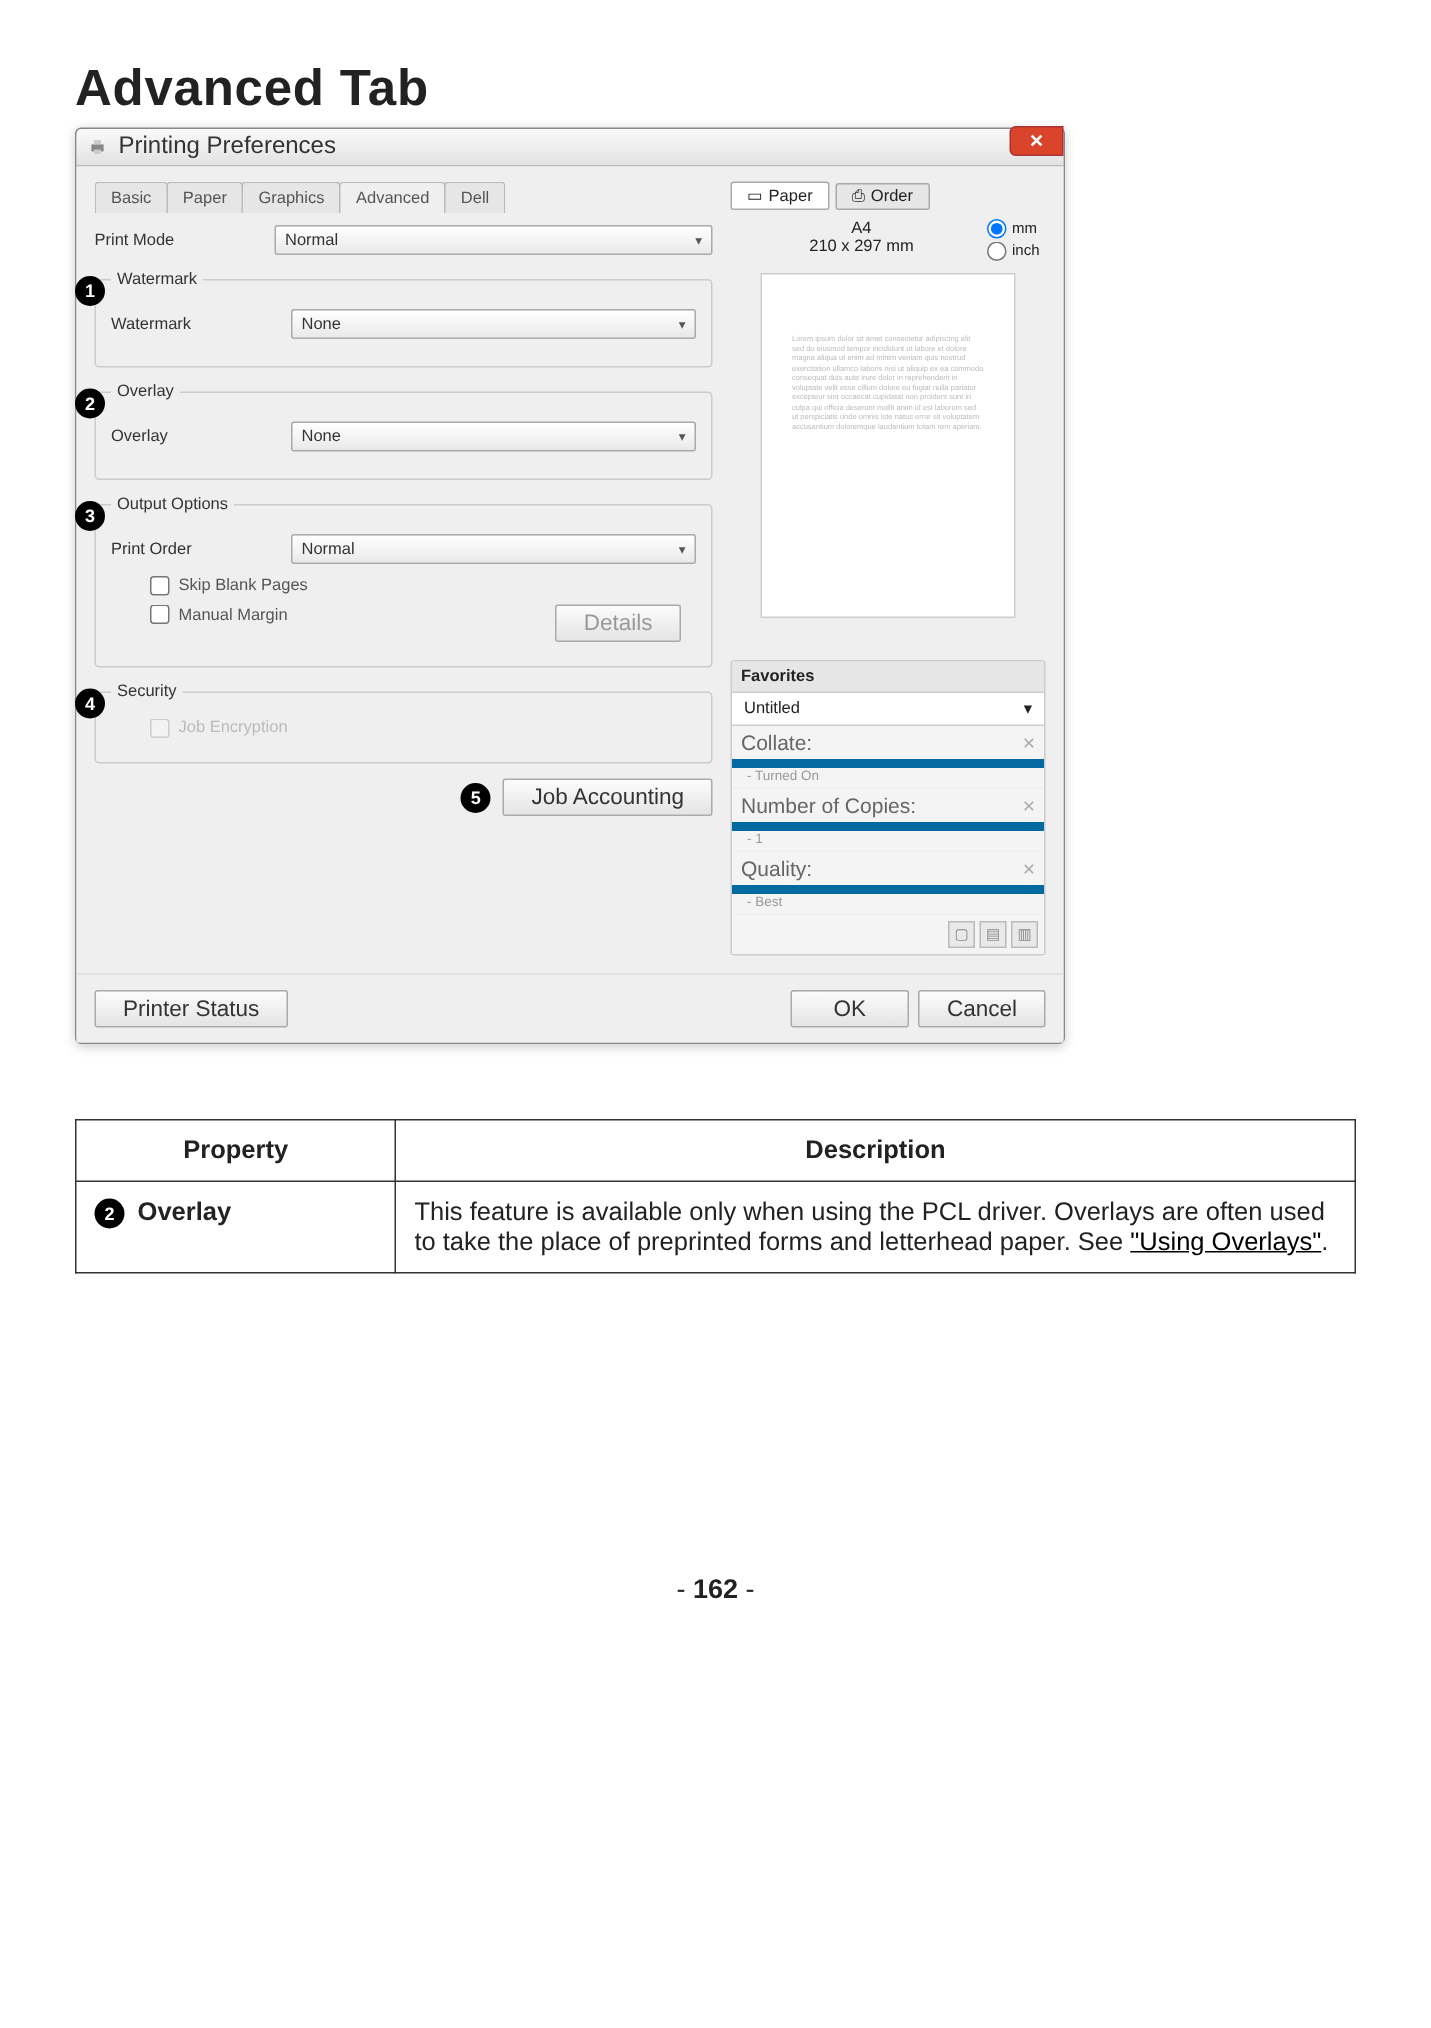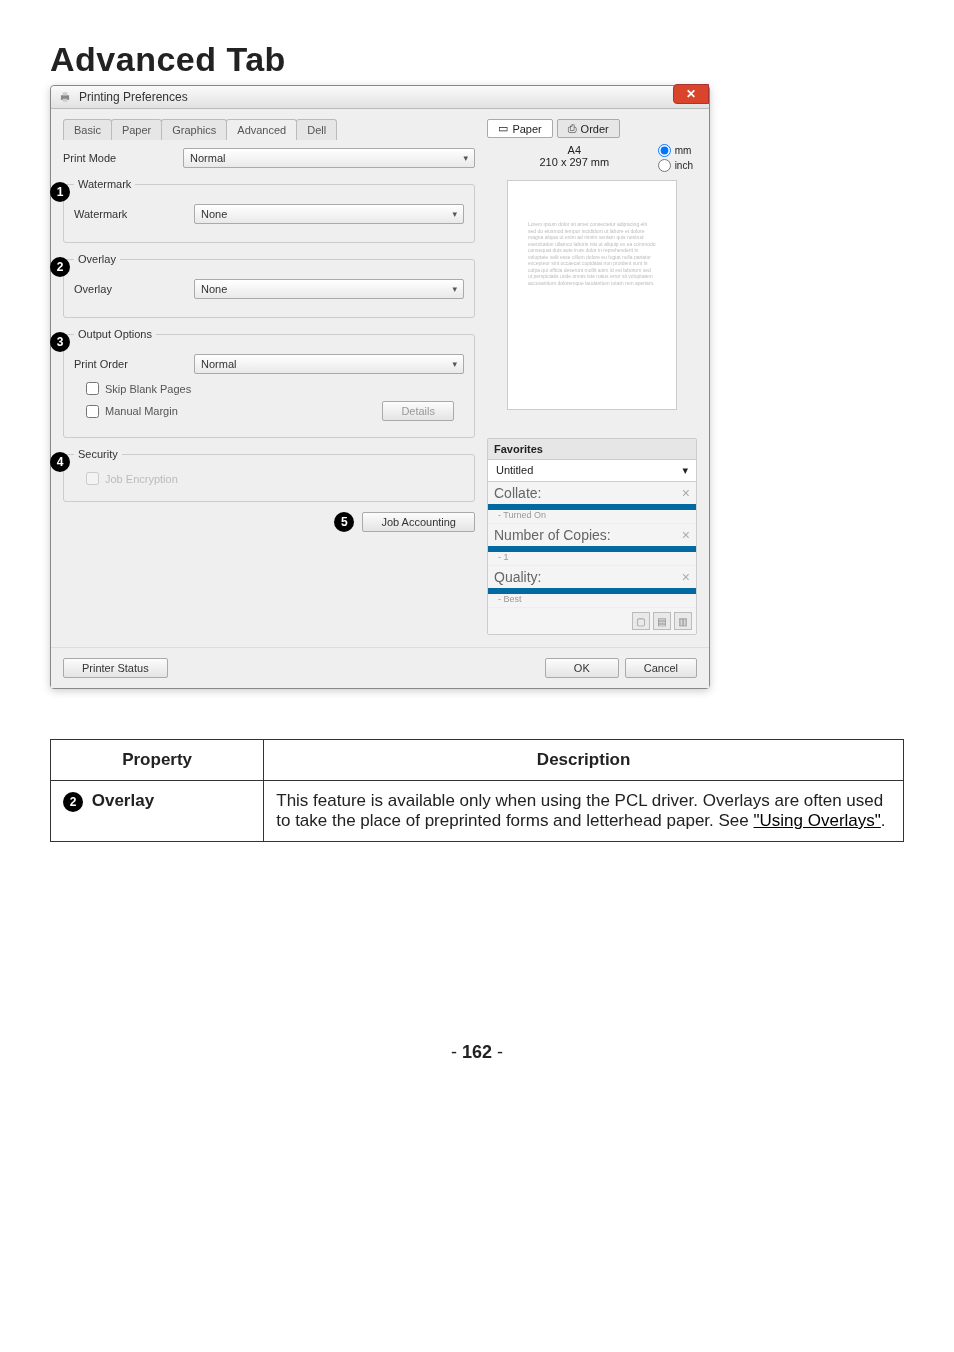--- a/index.html
+++ b/index.html
@@ -35,21 +35,21 @@
     position: relative;
     border-top-left-radius: 4px;
     border-top-right-radius: 4px;
   }
   .titlebar .title-icon {
     width: 16px; height: 16px;
     display: inline-flex;
     justify-content: center; align-items: center;
     margin-right: 6px;
   }
-  .titlebar .title-text { font-size: 12px; color: #333; }
+  .titlebar .title-text { font-size: 16px; color: #333; }
   .titlebar .closebtn {
     position: absolute; right: 0; top: -2px;
     width: 36px; height: 20px;
     background: #d9442a;
     border: 1px solid #a33;
     border-top-left-radius: 4px;
     border-bottom-left-radius: 4px;
     display: flex; justify-content: center; align-items: center;
     color: #fff; font-weight: bold; font-size: 12px;
   }
@@ -106,27 +106,27 @@
     left: -14px;
     top: -8px;
     width: 20px; height: 20px;
     border-radius: 50%;
     background: #000;
     color: #fff;
     font-size: 12px;
     font-weight: bold;
     display: flex; justify-content: center; align-items: center;
   }
-  .check-row { display: flex; align-items: center; margin: 6px 0 6px 12px; font-size: 11px; color: #555; }
+  .check-row { display: flex; align-items: flex-start; margin: 6px 0 6px 26px; font-size: 11px; color: #555; }
   .check-row input { margin-right: 6px; }
   .btn {
     background: linear-gradient(#fcfcfc,#e4e4e4);
     border: 1px solid #aaa;
     border-radius: 2px;
-    font-size: 11px;
+    font-size: 15px;
     padding: 3px 18px;
     color: #333;
   }
   .btn.disabled { color: #999; }
   .job-acc-row { display: flex; justify-content: flex-end; }
   .marker-inline {
     width: 20px; height: 20px;
     border-radius: 50%; background: #000; color:#fff;
     font-size: 12px; font-weight: bold;
     display: inline-flex; justify-content: center; align-items:center;

